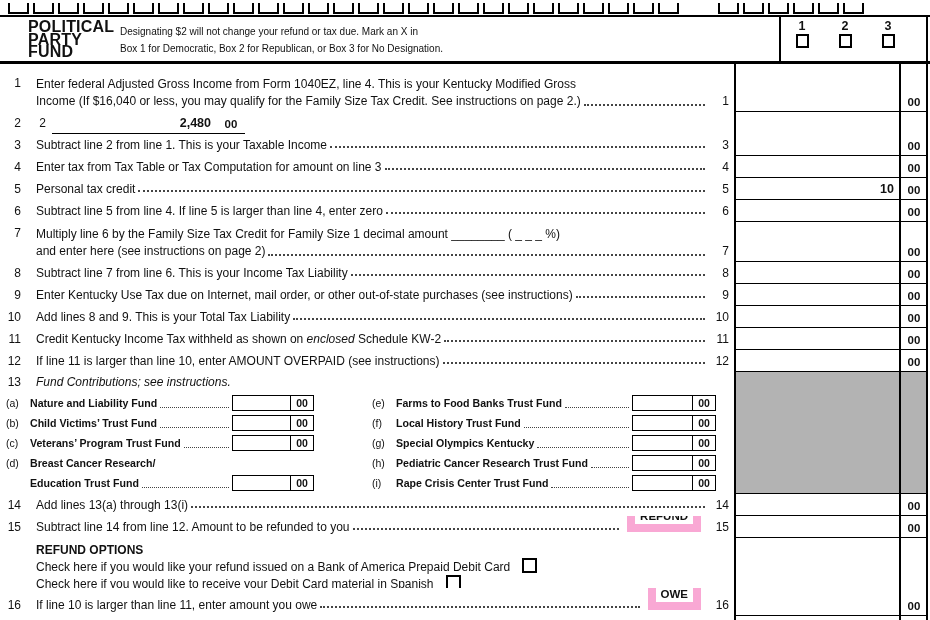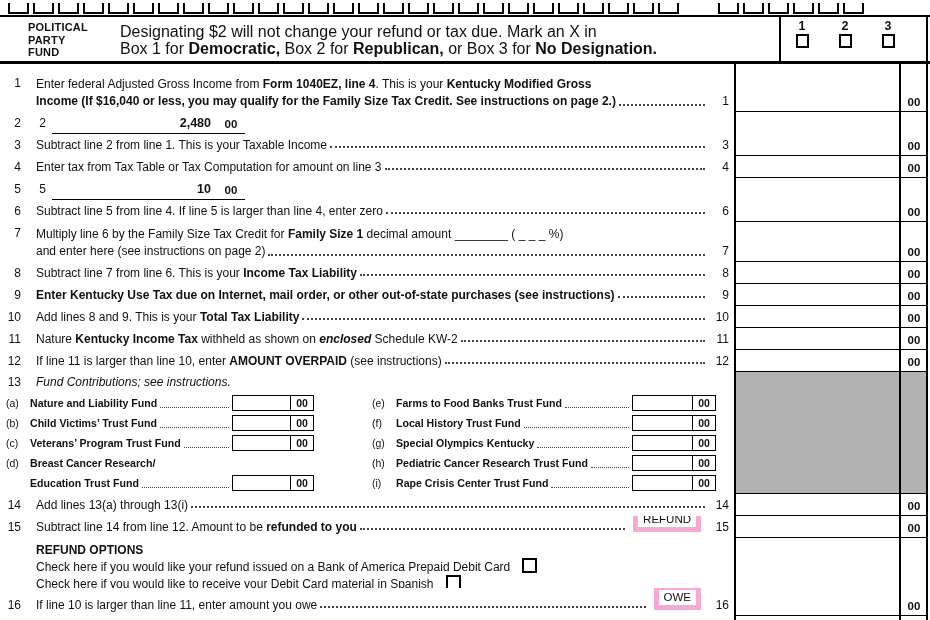--- a/index.html
+++ b/index.html
@@ -1,29 +1,29 @@
 <!DOCTYPE html>
 <html><head>
 <meta charset="utf-8">
 <style>
   html,body{margin:0;padding:0;background:#fff;}
   .form{position:relative;width:930px;height:620px;background:#fff;overflow:hidden;
         font-family:"Liberation Sans",sans-serif;color:#111;font-size:12px;}
-  .b{font-weight:700;} .i{font-style:italic;}
+  .b{font-weight:400;} .i{font-style:italic;}
 
   
   .top-strip{position:relative;height:15px;}
   .tgroup{position:absolute;bottom:1px;display:flex;gap:4px;}
   .tgA{left:8px;} .tgB{left:718px;}
   .tbox{width:21px;height:11px;border:2px solid #000;border-top:none;box-sizing:border-box;}
 
   
   .ppf{position:relative;height:44px;border-top:2px solid #000;border-bottom:3px solid #000;display:flex;box-sizing:content-box;}
-  .ppf-label{padding:4px 0 0 28px;width:92px;font-size:11px;font-weight:700;line-height:12.5px;letter-spacing:.2px;}
-  .ppf-desc{padding-top:6px;line-height:16px;font-size:16px;}
+  .ppf-label{padding:4px 0 0 28px;width:92px;font-size:16px;font-weight:700;line-height:12.5px;letter-spacing:.2px;}
+  .ppf-desc{padding-top:6px;line-height:16px;font-size:10px;}
   .ppf-sep{position:absolute;left:779px;top:0;bottom:0;width:1.5px;background:#000;}
   .ppf-right{position:absolute;left:793px;top:2px;display:flex;gap:25px;}
   .ppf-opt{display:flex;flex-direction:column;align-items:center;gap:1px;width:18px;}
   .ppf-num{font-weight:700;font-size:12.5px;}
   .ppf-cb{width:13px;height:14px;border:2px solid #000;box-sizing:border-box;background:#fff;}
 
   
   .main{position:relative;height:556px;}
   .vline{position:absolute;top:0;bottom:0;width:2px;background:#000;}
   .v1{left:734px;} .v2{left:899px;}
@@ -43,21 +43,21 @@
   .leader{flex:1 1 0;min-width:6px;border-bottom:2px dotted #444;margin:0 4px 4px 3px;align-self:flex-end;height:0;}
   .rnum{width:26px;display:flex;align-items:flex-end;justify-content:flex-end;padding:0 6px 4px 0;box-sizing:border-box;}
   .amt{width:165px;display:flex;align-items:flex-end;justify-content:flex-end;padding:0 6px 3px 0;
        font-weight:700;font-size:12.5px;box-sizing:border-box;}
   .cents{width:28px;display:flex;align-items:flex-end;justify-content:center;padding-bottom:3px;
        font-weight:700;font-size:11.5px;box-sizing:border-box;}
   .u .amt,.u .cents{border-bottom:1.5px solid #000;}
   .topline .amt,.topline .cents{border-top:1.5px solid #000;}
   .grayfill{width:193px;background:#b3b3b3;}
 
-  .badge{border:5px solid #f9a8d4;font-weight:400;font-size:11.5px;line-height:15px;padding:0 5px;
+  .badge{border:8px solid #f9a8d4;font-weight:700;font-size:11.5px;line-height:15px;padding:0 5px;
          margin:0 8px 2px 4px;align-self:flex-end;white-space:nowrap;}
 
   
   .frow{display:flex;width:928px;height:20px;box-sizing:border-box;}
   .fund-area{width:735px;display:flex;align-items:center;padding-left:6px;box-sizing:border-box;}
   .fgroup{display:flex;align-items:center;box-sizing:border-box;}
   .fg-left{width:308px;}
   .fg-right{width:344px;margin-left:58px;}
   .flet{width:24px;font-size:10.5px;flex:none;}
   .fname{font-weight:700;font-size:10.6px;white-space:nowrap;}
@@ -194,20 +194,24 @@
       </div>
       <div class="rnum">4</div>
       <div class="amt">
           <span></span>
         </div>
       <div class="cents">00</div>
     </div>
 
     <div class="row h22 u">
       <div class="lnum">5</div>
+      <div class="desc">
+        <span class="segs"><span>Personal tax credit </span></span>
+        <span class="leader"></span>
+      </div>
       <div class="rnum">5</div>
       <div class="amt">
           <span>10</span>
         </div>
       <div class="cents">00</div>
     </div>
 
     <div class="row h22 u">
       <div class="lnum">6</div>
       <div class="desc">
@@ -272,21 +276,21 @@
       <div class="rnum">10</div>
       <div class="amt">
           <span></span>
         </div>
       <div class="cents">00</div>
     </div>
 
     <div class="row h22 u">
       <div class="lnum">11</div>
       <div class="desc">
-        <span class="segs"><span>Nature </span><span class="b">Kentucky Income Tax</span><span> withheld as shown on </span><span class="b i">enclosed</span><span> Schedule KW-2 </span></span>
+        <span class="segs"><span>Credit </span><span class="b">Kentucky Income Tax</span><span> withheld as shown on </span><span class="b i">enclosed</span><span> Schedule KW-2 </span></span>
         <span class="leader"></span>
       </div>
       <div class="rnum">11</div>
       <div class="amt">
           <span></span>
         </div>
       <div class="cents">00</div>
     </div>
 
     <div class="row h22 u">

